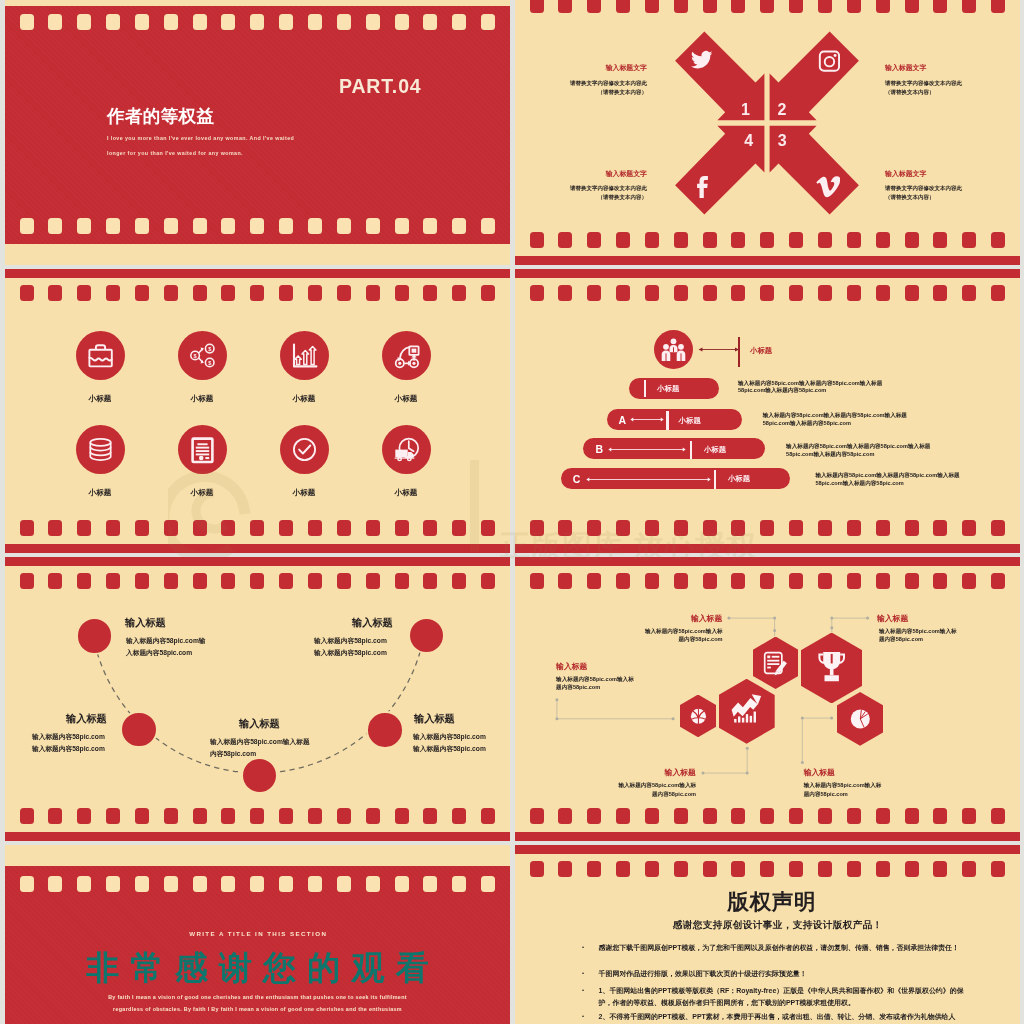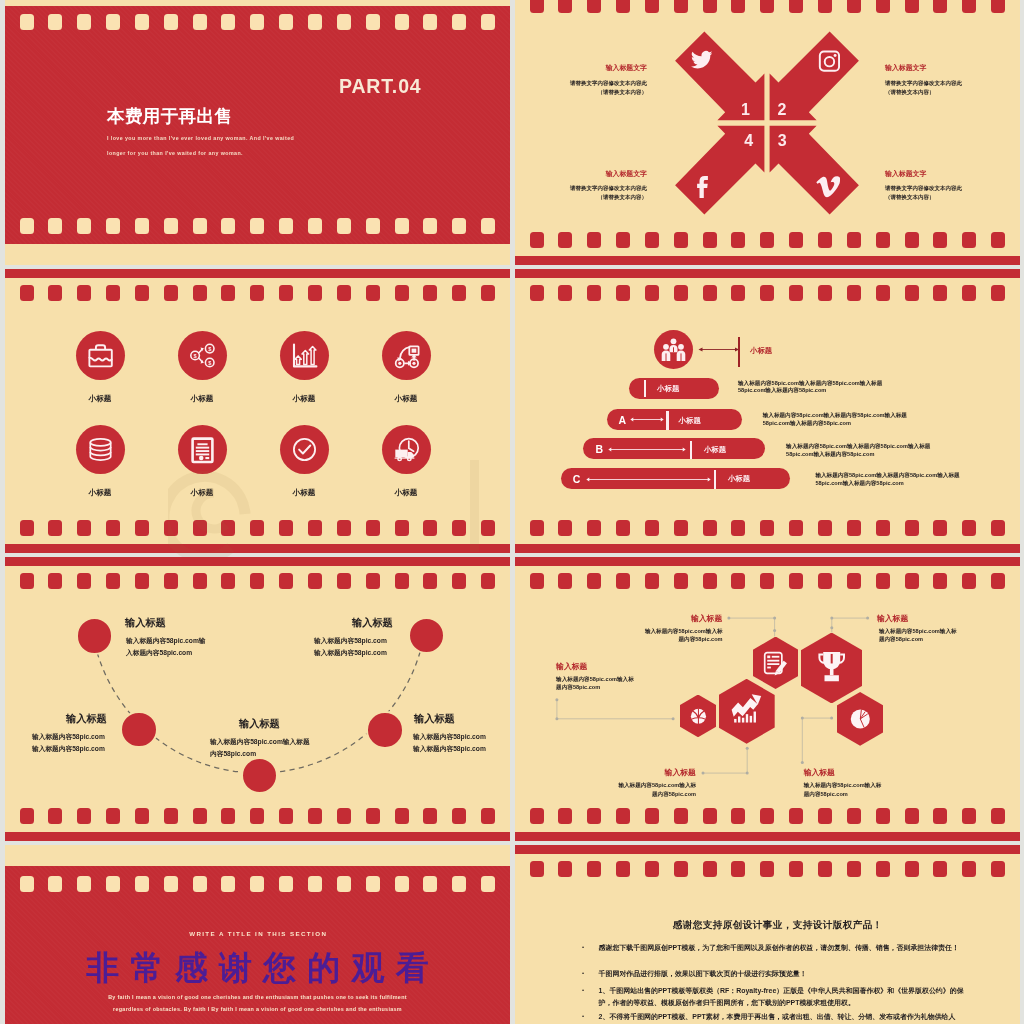--- a/index.html
+++ b/index.html
@@ -75,21 +75,21 @@
   #s8{left:515px;top:845px;}
   #s8 .t1{left:4px;top:42px;width:505px;text-align:center;color:#231f20;font-size:21.5px;font-weight:700;letter-spacing:.6px;text-indent:.6px;}
   #s8 .sub{left:10px;top:74px;width:505px;text-align:center;color:#231f20;font-size:9.6px;font-weight:700;letter-spacing:.4px;text-indent:.4px;}
   .cpitem{position:absolute;color:#231f20;font-size:6.95px;font-weight:700;line-height:11.6px;}
   .cpdot{position:absolute;color:#231f20;font-size:6px;}
 
   
   #s7{left:5px;top:845px;}
   #s7 .film{position:absolute;left:0;top:21px;width:505px;height:263px;background:#c42c34;}
   #s7 .eyeb{left:0;top:85px;width:505px;text-align:center;color:#fbe5ca;font-size:6.2px;font-weight:700;letter-spacing:1.4px;text-indent:1.4px;}
-  #s7 .t1{left:0;top:101px;width:505px;text-align:center;color:#4c1d95;font-size:33px;font-weight:700;letter-spacing:11.2px;text-indent:11.2px;}
+  #s7 .t1{left:0;top:101px;width:505px;text-align:center;color:#0f766e;font-size:33px;font-weight:700;letter-spacing:11.2px;text-indent:11.2px;}
   #s7 .sb1{left:0;top:149px;width:505px;text-align:center;color:#fbe5ca;font-size:5.4px;font-weight:700;letter-spacing:.3px;}
   #s7 .sb2{left:0;top:161px;width:505px;text-align:center;color:#fbe5ca;font-size:5.4px;font-weight:700;letter-spacing:.3px;}
 </style>
 </head>
 <body>
 
 <div id="page">
 
   <div class="slide" id="s1">
     <div class="film">
@@ -127,21 +127,21 @@
           <div class="hole hc" style="left:303.00px;top:212px"></div>
           <div class="hole hc" style="left:331.85px;top:212px"></div>
           <div class="hole hc" style="left:360.70px;top:212px"></div>
           <div class="hole hc" style="left:389.55px;top:212px"></div>
           <div class="hole hc" style="left:418.40px;top:212px"></div>
           <div class="hole hc" style="left:447.25px;top:212px"></div>
           <div class="hole hc" style="left:476.10px;top:212px"></div>
         </div>
     </div>
     <div class="tx part">PART.04</div>
-    <div class="tx t1">本费用于再出售</div>
+    <div class="tx t1">作者的等权益</div>
     <div class="tx b1">I love you more than I've ever loved any woman. And I've waited</div>
     <div class="tx b2">longer for you than I've waited for any woman.</div>
   </div>
 
   <div class="slide creamslide" id="s2">
     <div class="botbar"></div>
     <div class="perfrow">
         <div class="hole hr" style="left:14.50px;top:16px"></div>
         <div class="hole hr" style="left:43.35px;top:16px"></div>
         <div class="hole hr" style="left:72.20px;top:16px"></div>
@@ -752,20 +752,21 @@
         <div class="hole hr" style="left:245.30px;top:16px"></div>
         <div class="hole hr" style="left:274.15px;top:16px"></div>
         <div class="hole hr" style="left:303.00px;top:16px"></div>
         <div class="hole hr" style="left:331.85px;top:16px"></div>
         <div class="hole hr" style="left:360.70px;top:16px"></div>
         <div class="hole hr" style="left:389.55px;top:16px"></div>
         <div class="hole hr" style="left:418.40px;top:16px"></div>
         <div class="hole hr" style="left:447.25px;top:16px"></div>
         <div class="hole hr" style="left:476.10px;top:16px"></div>
       </div>
+    <div class="tx t1">版权声明</div>
     <div class="tx sub">感谢您支持原创设计事业，支持设计版权产品！</div>
     <div class="cpdot" style="left:67px;top:99px">•</div>
     <div class="cpitem" style="left:83.6px;top:97px;width:372px">感谢您下载千图网原创PPT模板，为了您和千图网以及原创作者的权益，请勿复制、传播、销售，否则承担法律责任！</div>
     <div class="cpdot" style="left:67px;top:125px">•</div>
     <div class="cpitem" style="left:83.6px;top:123px;width:372px">千图网对作品进行排版，效果以图下载次页的十级进行实际预览量！</div>
     <div class="cpdot" style="left:67px;top:142px">•</div>
     <div class="cpitem" style="left:83.6px;top:140px;width:372px">1、千图网站出售的PPT模板等版权类（RF：Royalty-free）正版是《中华人民共和国著作权》和《世界版权公约》的保护，作者的等权益、模板原创作者归千图网所有，您下载别的PPT模板求租使用权。</div>
     <div class="cpdot" style="left:67px;top:168px">•</div>
     <div class="cpitem" style="left:83.6px;top:166px;width:372px">2、不得将千图网的PPT模板、PPT素材，本费用于再出售，或者出租、出借、转让、分销、发布或者作为礼物供给人</div>
   </div>
@@ -800,15 +801,16 @@
   </div>
 
   <div id="wm">
     <div class="wmlogo">
       <svg viewBox="0 0 92 92" style="width:92px;height:92px">
         <path d="M63 82.5A40.5 40.5 0 1 1 77 49" fill="none" stroke="rgba(150,120,60,0.085)" stroke-width="11"></path>
         <path d="M46 28a18 18 0 1 0 12 31.5" fill="none" stroke="rgba(150,120,60,0.085)" stroke-width="9"></path>
       </svg>
     </div>
     <div class="wmbar"></div>
+    <div class="wmt2">正版图库 放心授权</div>
   </div>
 
 </div>
 
 </body></html>

